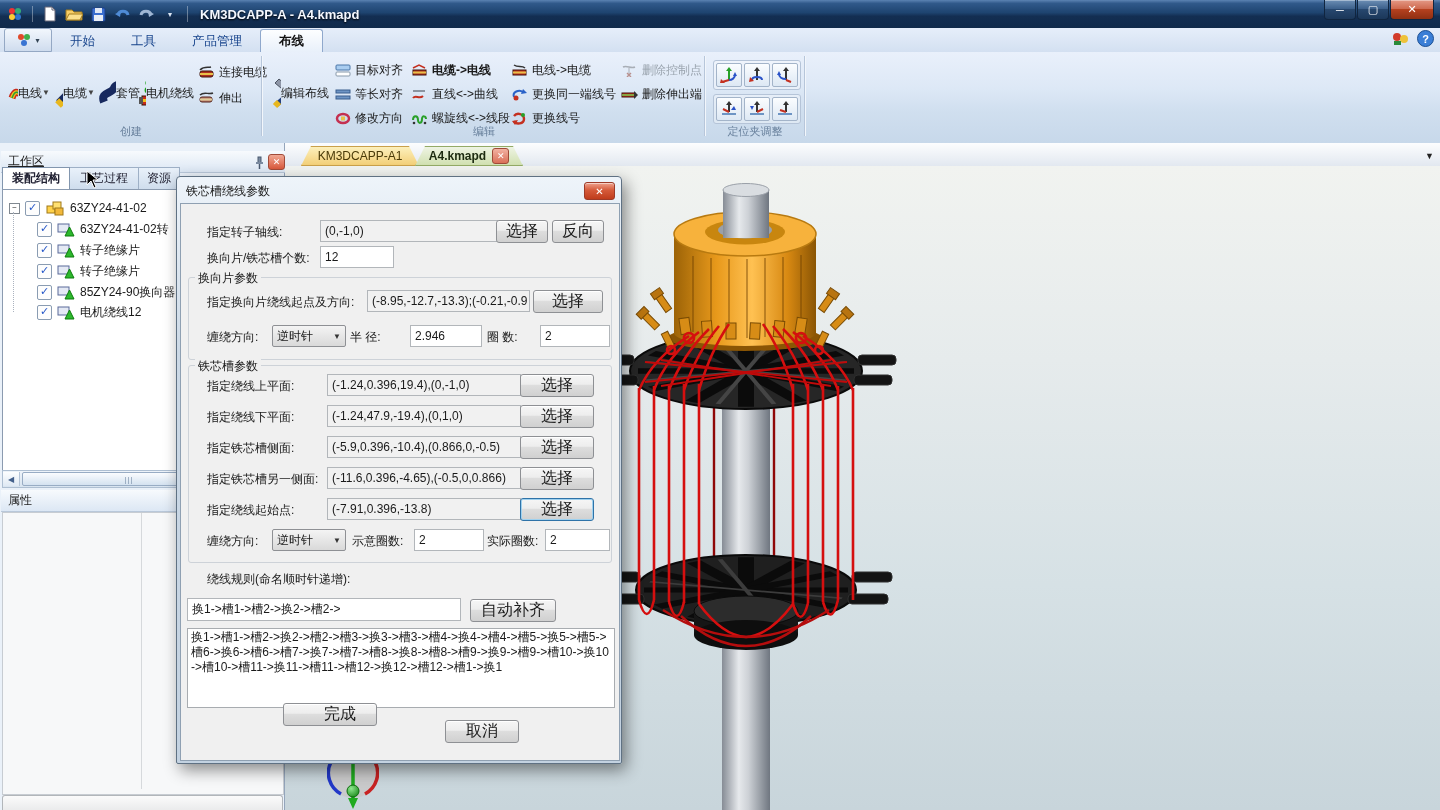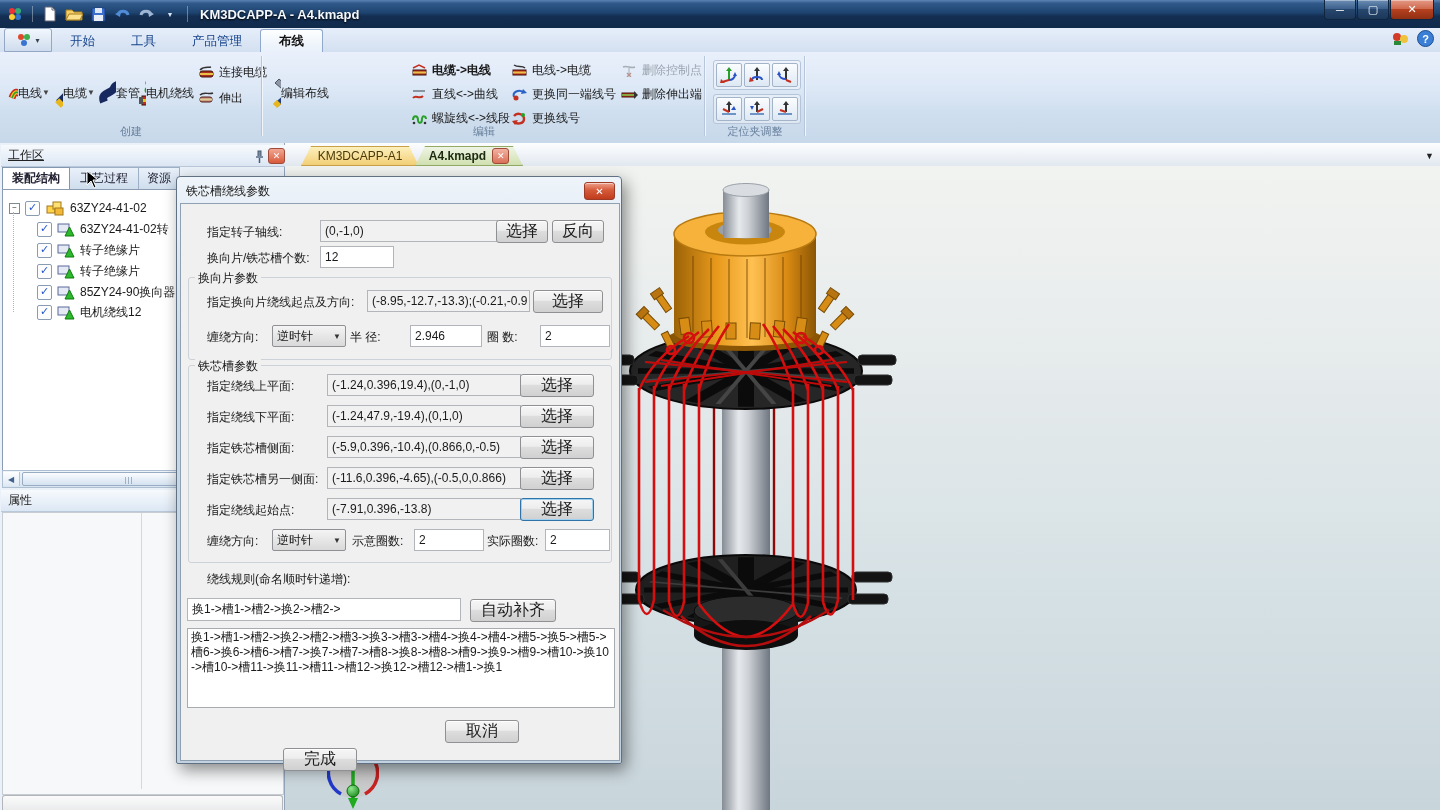--- a/index.html
+++ b/index.html
@@ -261,20 +261,43 @@
         <svg width="40" height="34">
           <line x1="5" y1="30" x2="33" y2="6" stroke="#24407e" stroke-width="5"></line>
           <line x1="4" y1="31" x2="8" y2="27" stroke="#e8b71e" stroke-width="6"></line>
           <line x1="31" y1="8" x2="35" y2="4" stroke="#c92a1a" stroke-width="6"></line>
           <polygon points="8,4 34,26 30,30 4,8" fill="#8f97a8" stroke="#4a5260"></polygon>
           <polygon points="30,30 34,26 38,32" fill="#2a2a2a"></polygon>
         </svg>
         <span class="blabel">编辑布线</span>
       </div>
 
+      <div class="abs" style="left:72px;top:6px;">
+        <div class="smallbtn">
+          <svg width="16" height="13">
+              <rect x="1" y="1" width="14" height="5" rx="1" fill="#a9cdf0" stroke="#4a77a8"></rect>
+              <rect x="1" y="8" width="14" height="4" rx="1" fill="#fff" stroke="#8899aa"></rect>
+            </svg>
+          <span>目标对齐</span>
+        </div>
+        <div class="smallbtn">
+          <svg width="16" height="13">
+              <rect x="1" y="2" width="14" height="3" fill="#6d94c4" stroke="#3a5e8e"></rect>
+              <rect x="1" y="8" width="14" height="3" fill="#6d94c4" stroke="#3a5e8e"></rect>
+            </svg>
+          <span>等长对齐</span>
+        </div>
+        <div class="smallbtn">
+          <svg width="16" height="13">
+              <ellipse cx="8" cy="6.5" rx="6" ry="4.5" fill="none" stroke="#c43050" stroke-width="2.5"></ellipse>
+              <rect x="6" y="4.5" width="4" height="4" fill="#e8c04a"></rect>
+            </svg>
+          <span>修改方向</span>
+        </div>
+      </div>
 
       <div class="abs" style="left:148px;top:6px;">
         <div class="smallbtn">
           <svg width="17" height="13">
               <path d="M2 4 L8 1 L14 4" fill="none" stroke="#c43020" stroke-width="1.5"></path>
               <rect x="2" y="6" width="13" height="5" fill="#b03020" stroke="#401008"></rect>
               <rect x="2" y="7.5" width="13" height="2" fill="#e8c04a"></rect>
             </svg>
           <span style="font-weight:bold;">电缆-&gt;电线</span>
         </div>
@@ -402,21 +425,21 @@
               <line x1="10" y1="11" x2="4" y2="9" stroke="#c43020" stroke-width="2"></line>
             </svg>
           </div>
       </div>
       <div class="rglabel">定位夹调整</div>
       <div class="rgsep" style="left:99px;"></div>
     </div>
   </div>
 
   <div class="leftpanel">
-    <div class="paneheader" style="top:2px;text-decoration:underline;">
+    <div class="paneheader" style="top:8px;text-decoration:underline;">
       <span>工作区</span>
       <span class="wk-tools">
         <svg width="12" height="13">
             <rect x="5" y="1" width="3" height="6" fill="#7a8aa0" stroke="#4a5a70"></rect>
             <rect x="3" y="6" width="7" height="2" fill="#7a8aa0"></rect>
             <line x1="6.5" y1="8" x2="6.5" y2="13" stroke="#4a5a70" stroke-width="1.5"></line>
           </svg>
         <span class="closebox">✕</span>
       </span>
     </div>
@@ -763,18 +786,18 @@
       <div class="fld ed" style="left:233px;top:325px;width:60px;">2</div>
       <span class="lbl" style="left:306px;top:329px;">实际圈数:</span>
       <div class="fld ed" style="left:364px;top:325px;width:55px;">2</div>
 
       <span class="lbl" style="left:26px;top:367px;">绕线规则(命名顺时针递增):</span>
       <div class="fld ed" style="left:6px;top:394px;width:264px;height:21px;">换1-&gt;槽1-&gt;槽2-&gt;换2-&gt;槽2-&gt;</div>
       <div class="btn7" style="left:289px;top:395px;width:84px;">自动补齐</div>
 
       <div class="seqbox" style="left:6px;top:424px;width:420px;height:76px;">换1-&gt;槽1-&gt;槽2-&gt;换2-&gt;槽2-&gt;槽3-&gt;换3-&gt;槽3-&gt;槽4-&gt;换4-&gt;槽4-&gt;槽5-&gt;换5-&gt;槽5-&gt;槽6-&gt;换6-&gt;槽6-&gt;槽7-&gt;换7-&gt;槽7-&gt;槽8-&gt;换8-&gt;槽8-&gt;槽9-&gt;换9-&gt;槽9-&gt;槽10-&gt;换10-&gt;槽10-&gt;槽11-&gt;换11-&gt;槽11-&gt;槽12-&gt;换12-&gt;槽12-&gt;槽1-&gt;换1</div>
 
-      <div class="btn7" style="left:102px;top:544px;width:72px;">完成</div>
+      <div class="btn7" style="left:102px;top:499px;width:72px;padding-left:20px;">完成</div>
       <div class="btn7" style="left:264px;top:516px;width:72px;">取消</div>
     </div>
   </div>
 
 </div>
 
 </body></html>

